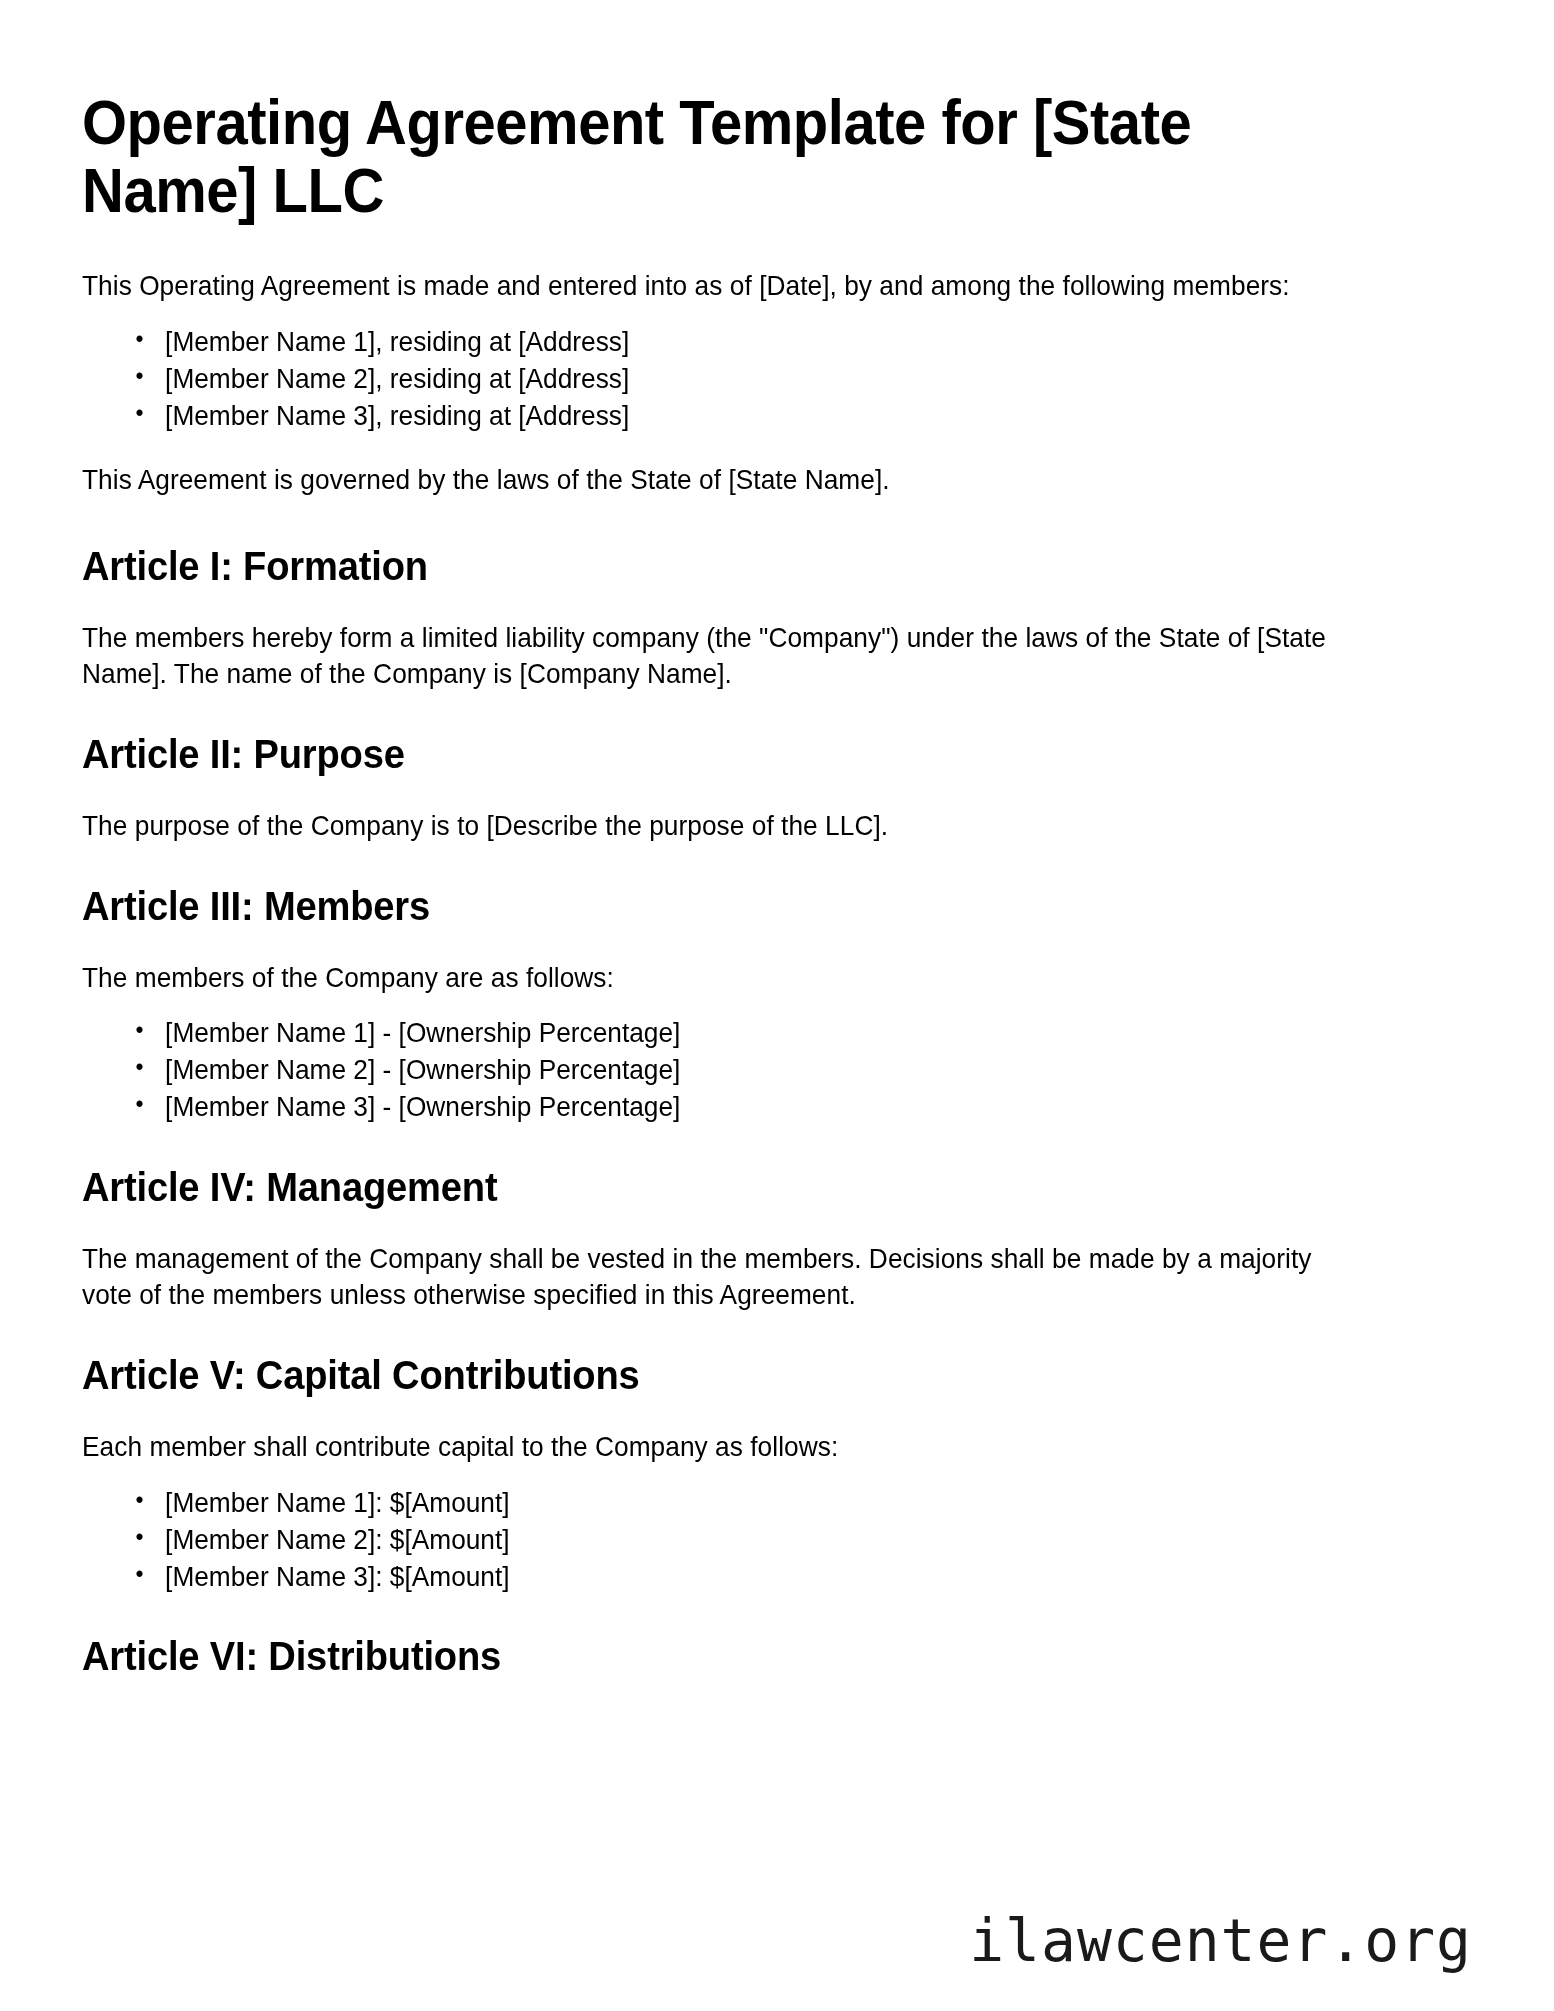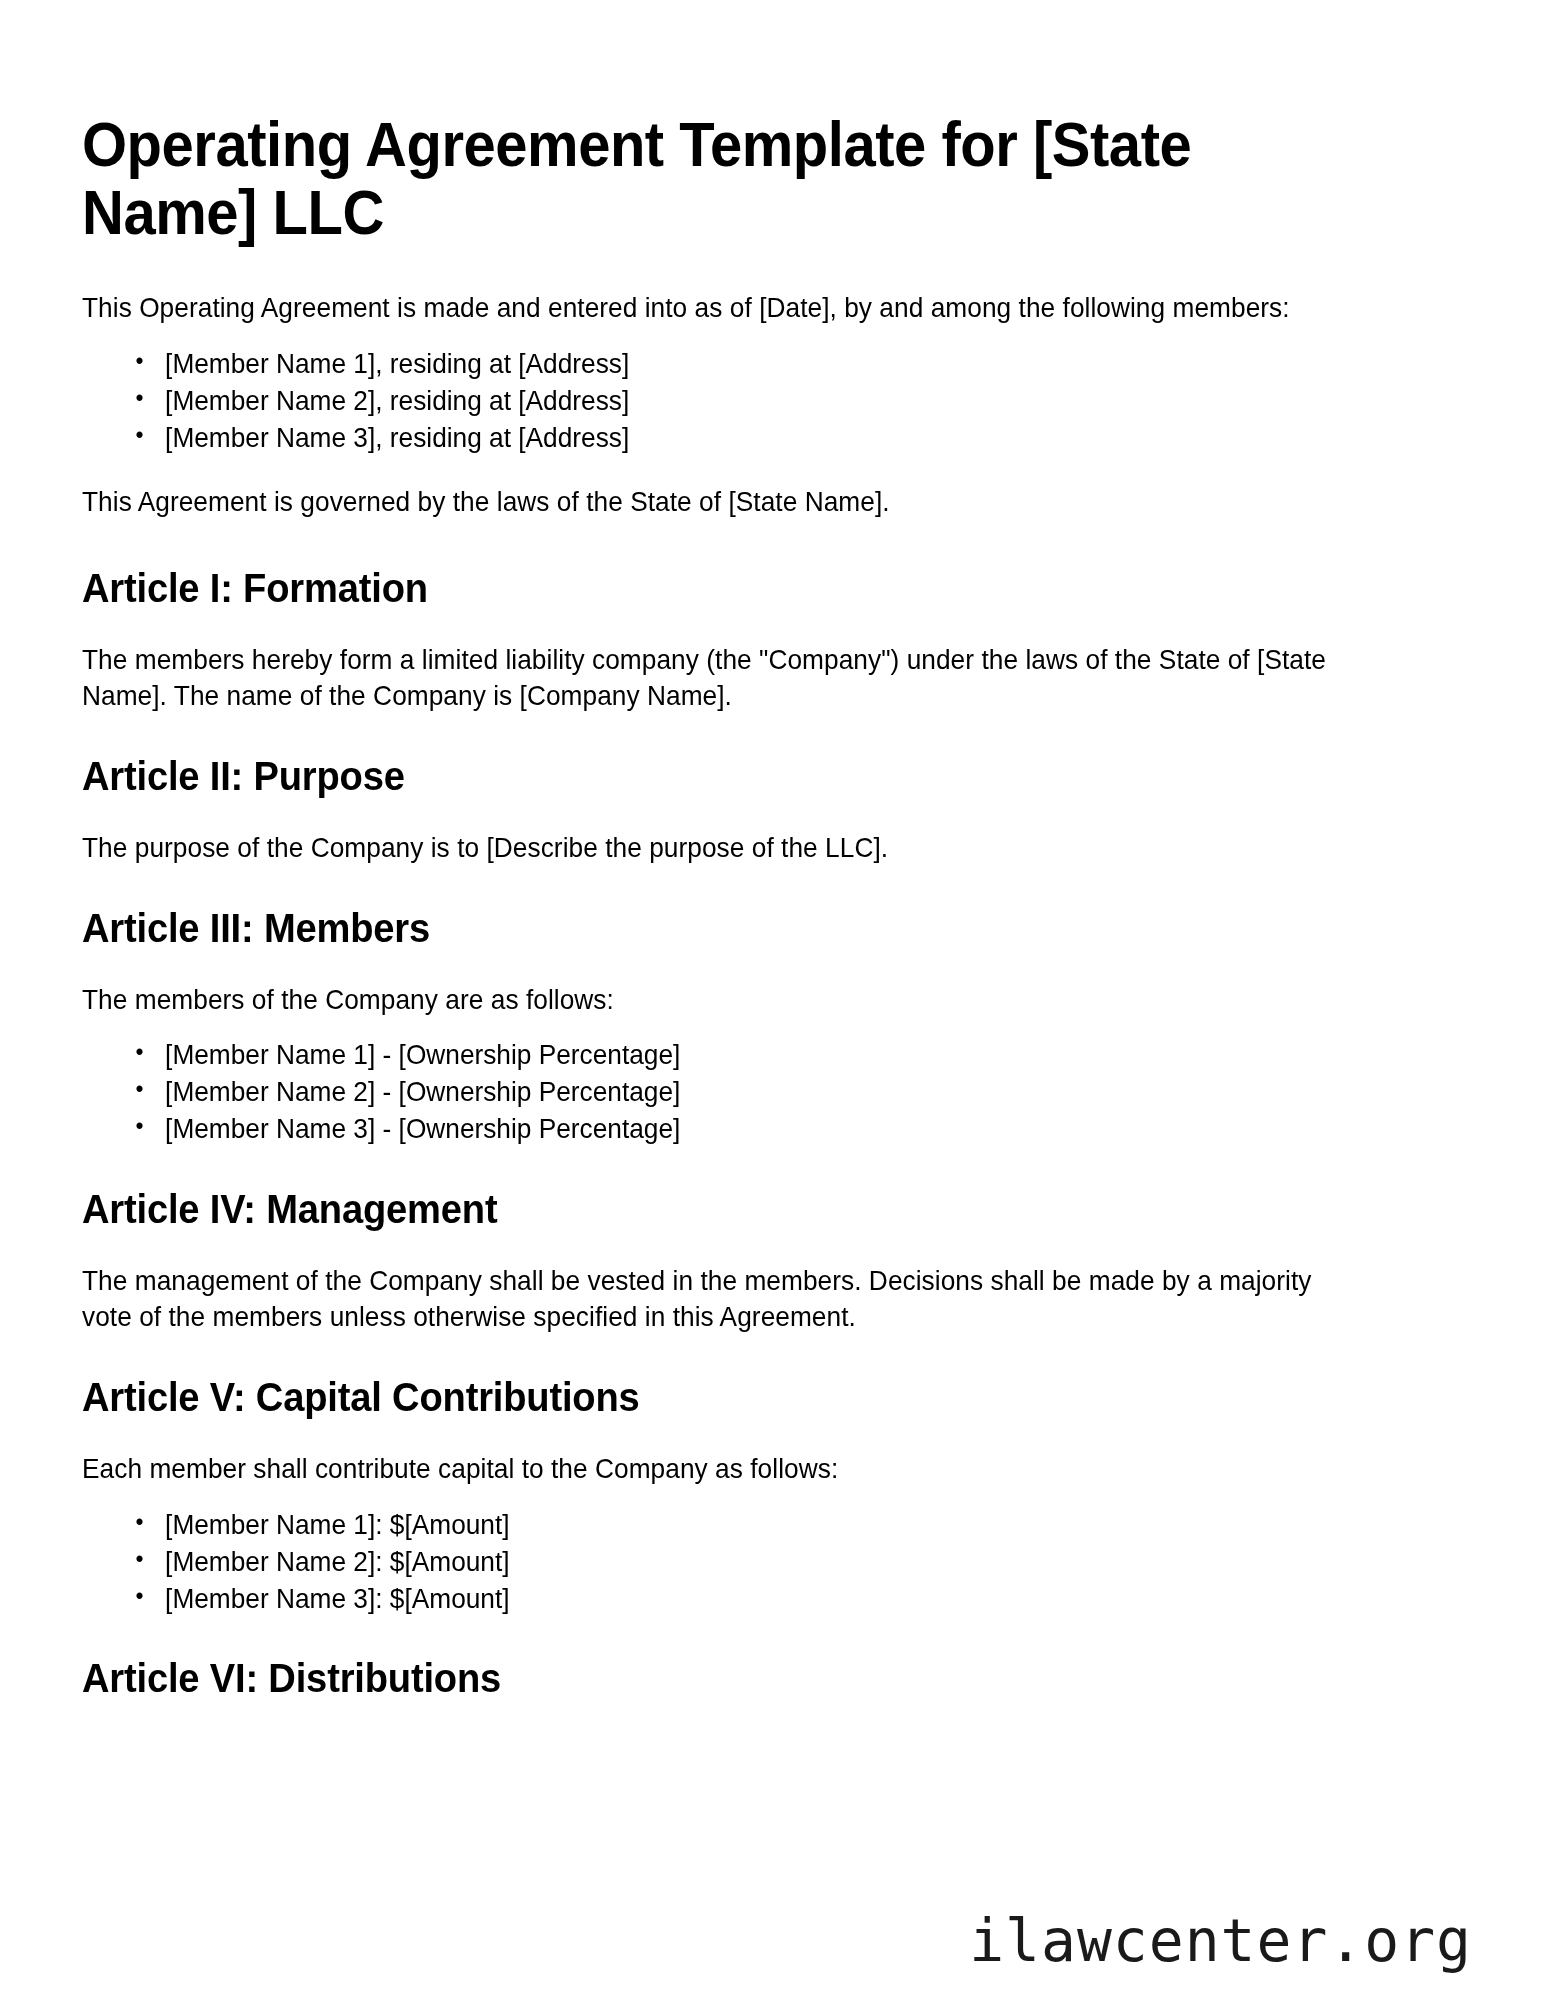--- a/index.html
+++ b/index.html
@@ -6,21 +6,21 @@
     margin: 0;
     padding: 0;
     background: #ffffff;
   }
   .page {
     position: relative;
     width: 1554px;
     height: 2011px;
     background: #ffffff;
     box-sizing: border-box;
-    padding: 110px 88px 0 82px;
+    padding: 88px 88px 0 82px;
     font-family: "Liberation Sans", "DejaVu Sans", sans-serif;
     color: #000000;
     overflow: hidden;
   }
   .doc-title {
     font-size: 63px;
     font-weight: bold;
     line-height: 1.08;
     letter-spacing: -0.5px;
     margin: 0 0 44px 0;

